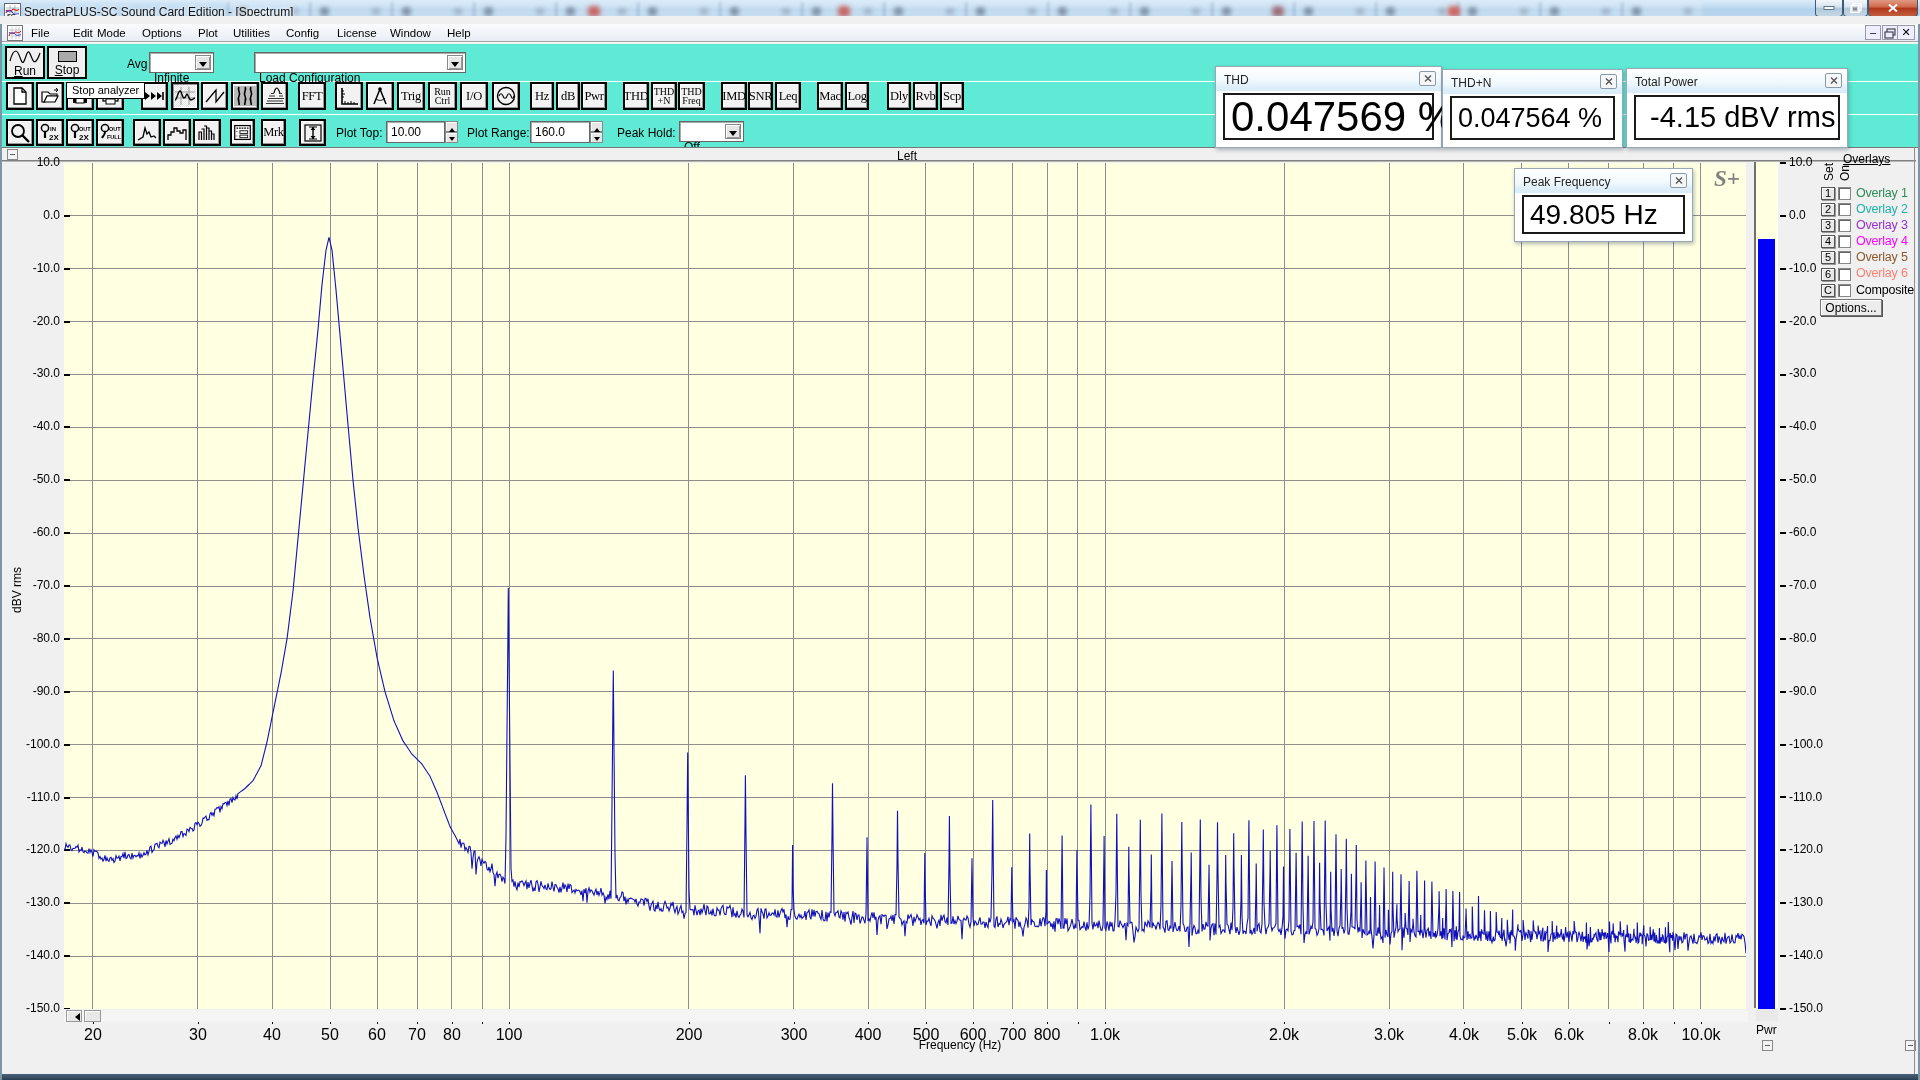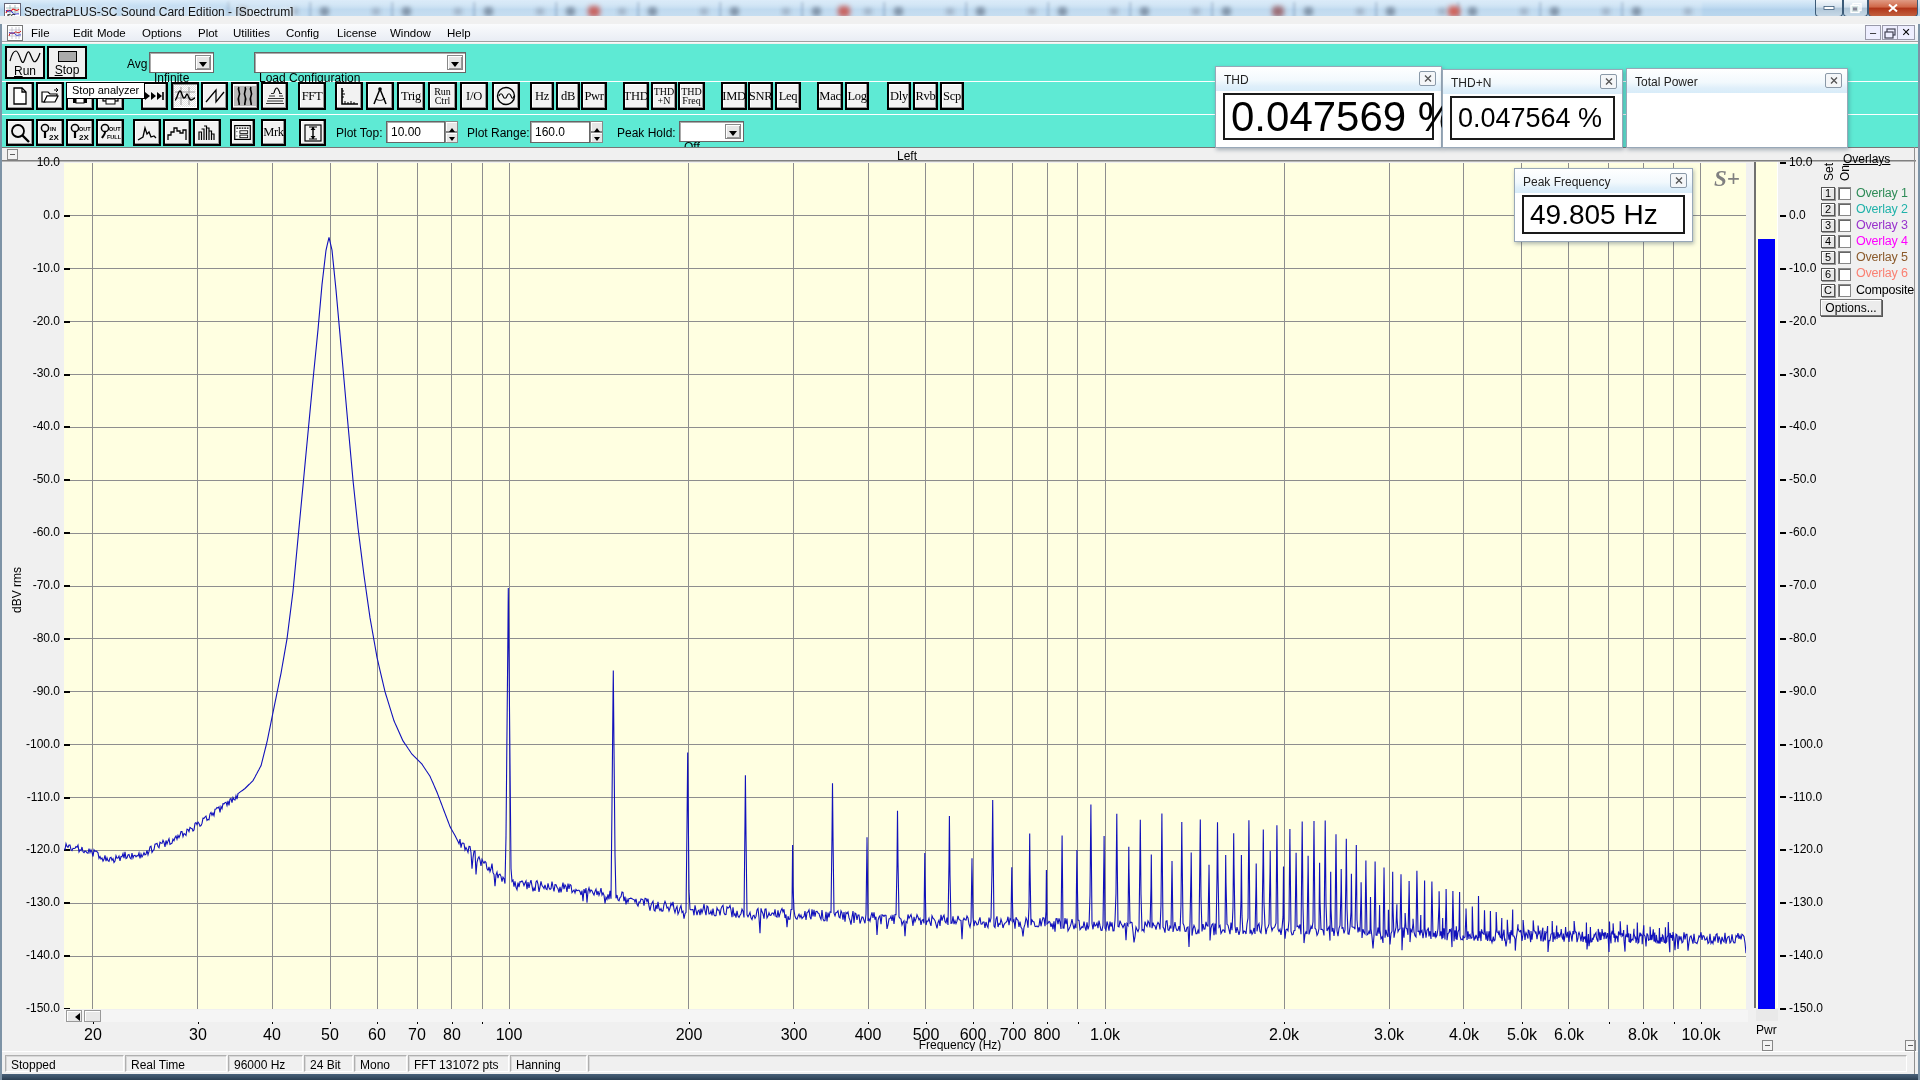--- a/index.html
+++ b/index.html
@@ -670,38 +670,29 @@
     </div>
   <div class="mwin" style="left:1626px;top:68px;width:222px;height:80px">
 <div class="mtit">
         <span>Total Power</span>
         <div class="mclose">
           <svg width="8" height="7" viewBox="0 0 8 7">
             <path d="M1 0.5l6 6M7 0.5l-6 6" stroke="#555" stroke-width="1.3"></path>
           </svg>
         </div>
       </div>
+<div class="mval" style="font-size:29px">&nbsp;-4.15 dBV rms</div>
     </div>
   <div class="mwin" style="left:1514px;top:168px;width:179px;height:74px">
 <div class="mtit">
         <span>Peak Frequency</span>
         <div class="mclose">
           <svg width="8" height="7" viewBox="0 0 8 7">
             <path d="M1 0.5l6 6M7 0.5l-6 6" stroke="#555" stroke-width="1.3"></path>
           </svg>
         </div>
       </div>
 <div class="mval" style="font-size:28px">49.805 Hz</div>
     </div>
-  <div id="statusbar">
-    <div class="sf" style="left:3px;width:119px">Stopped</div>
-    <div class="sf" style="left:123px;width:102px">Real Time</div>
-    <div class="sf" style="left:226px;width:75px">96000 Hz</div>
-    <div class="sf" style="left:302px;width:49px">24 Bit</div>
-    <div class="sf" style="left:352px;width:53px">Mono</div>
-    <div class="sf" style="left:406px;width:101px">FFT 131072 pts</div>
-    <div class="sf" style="left:508px;width:77px">Hanning</div>
-    <div class="sf" style="left:586px;width:1319px"></div>
-  </div>
   <div id="bottomstrip"></div>
   <div id="lborder"></div>
   <div id="rborder"></div>
   <div id="rline"></div>
 </div>
 </body></html>

